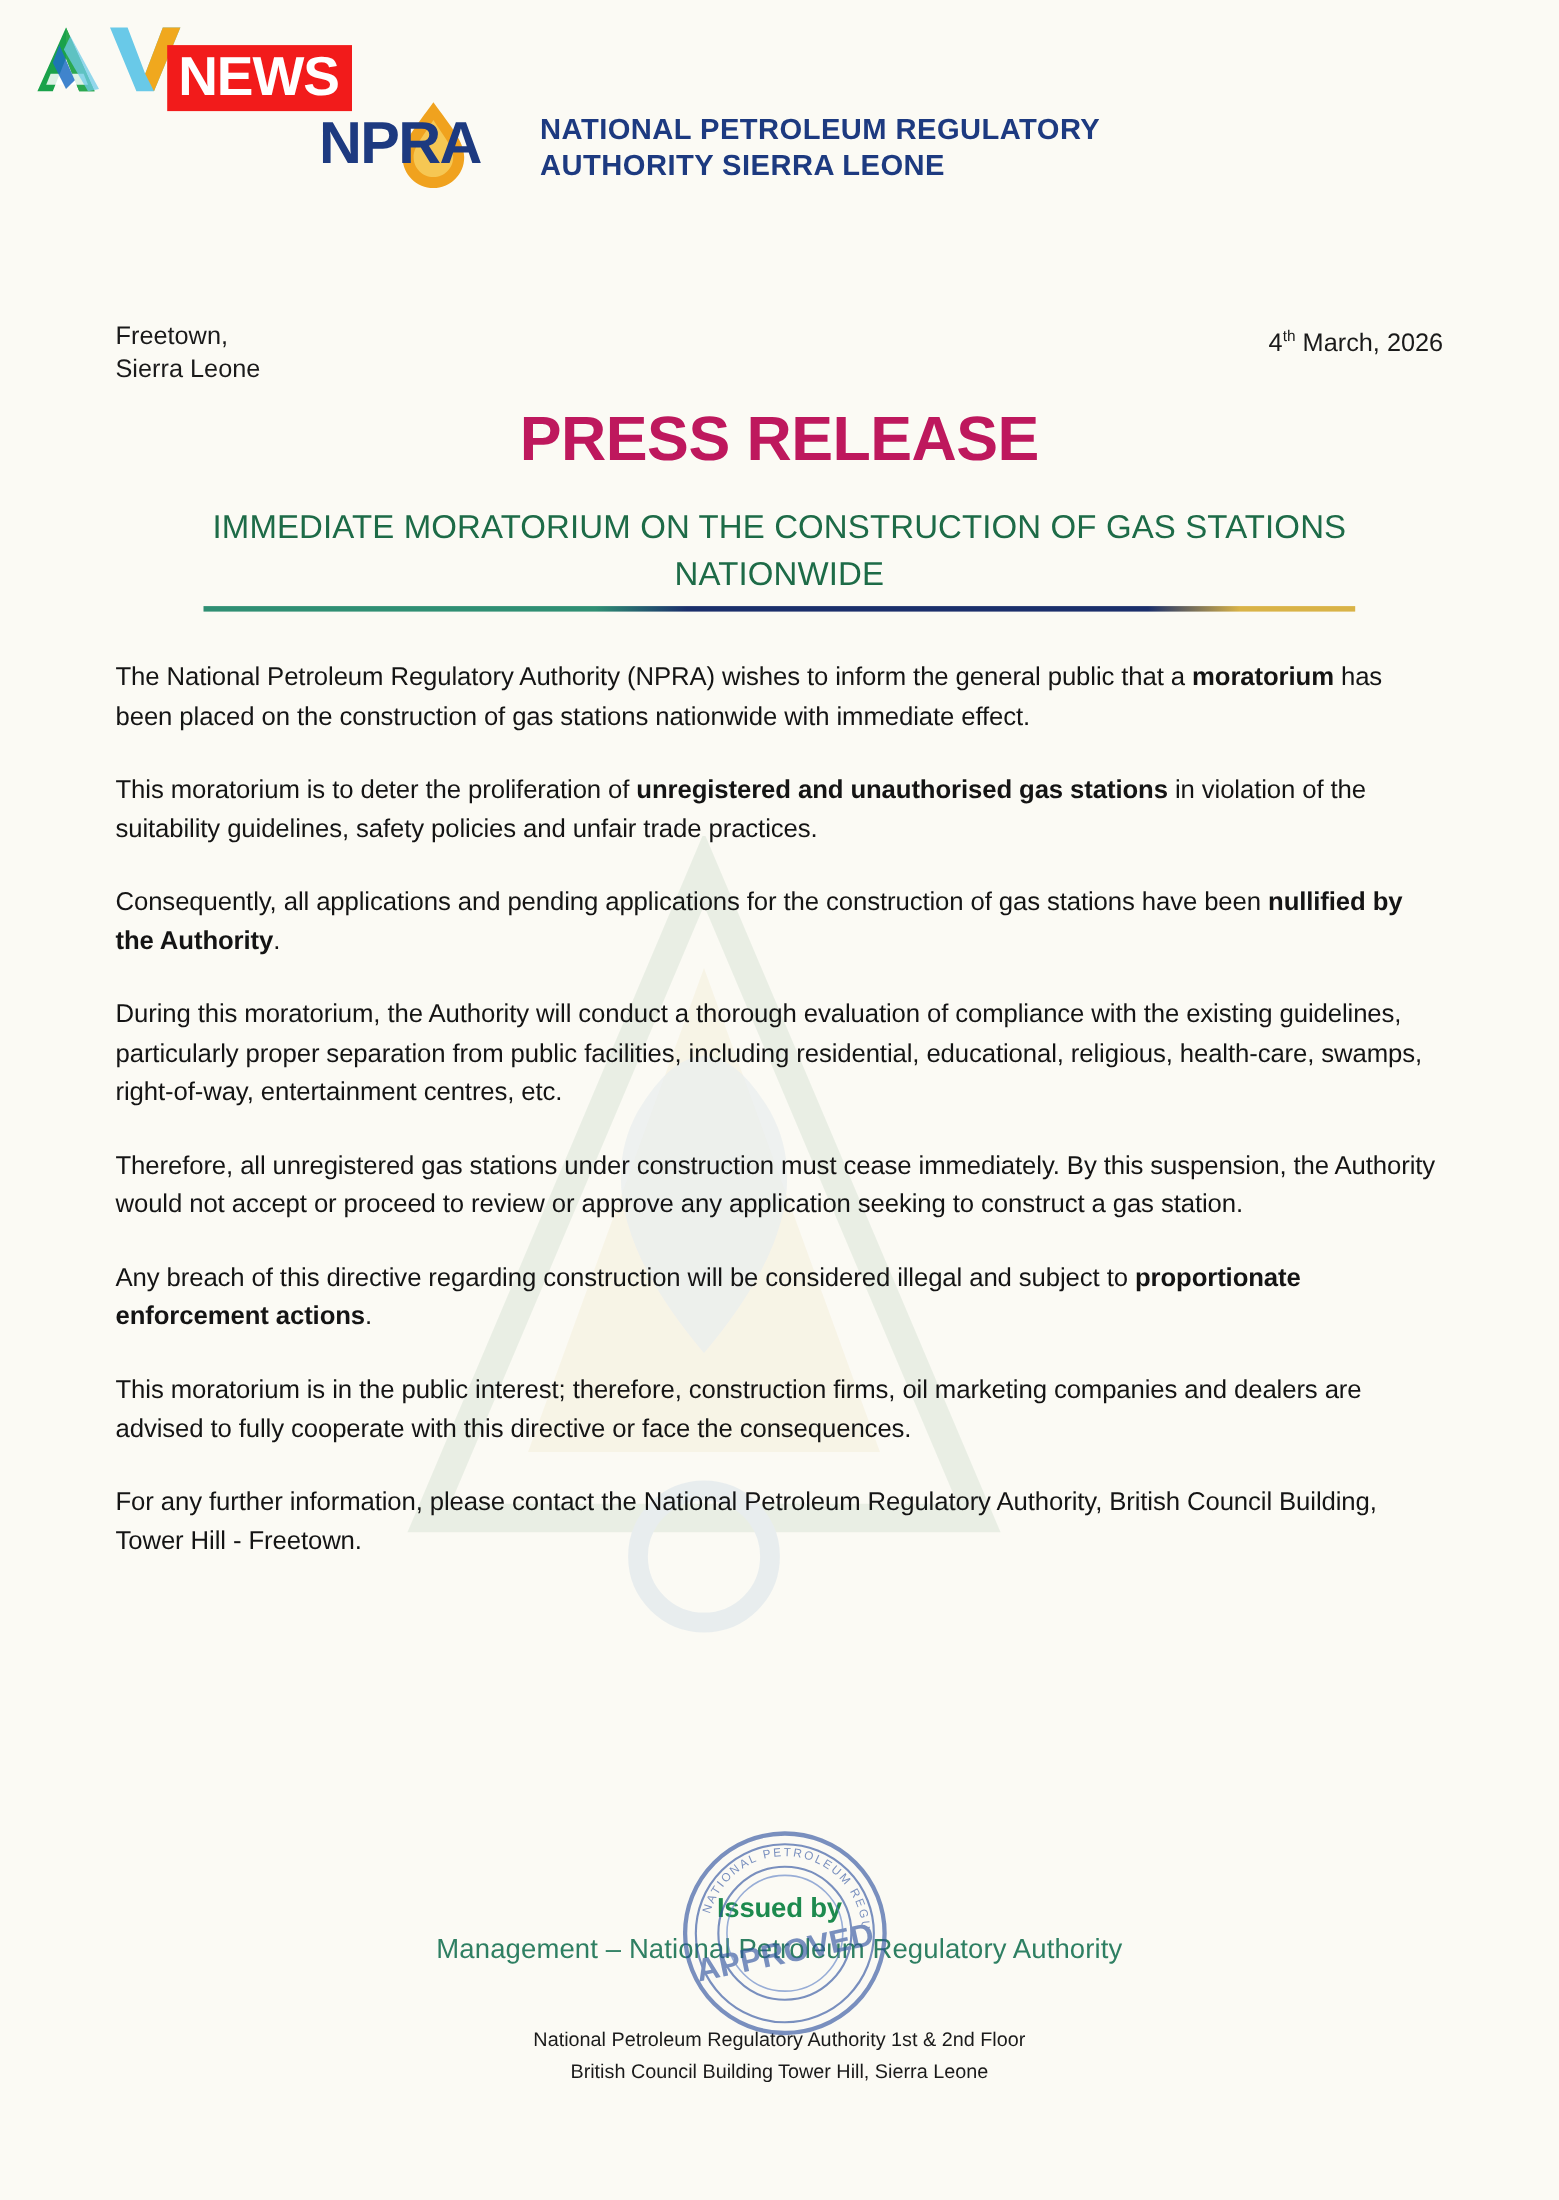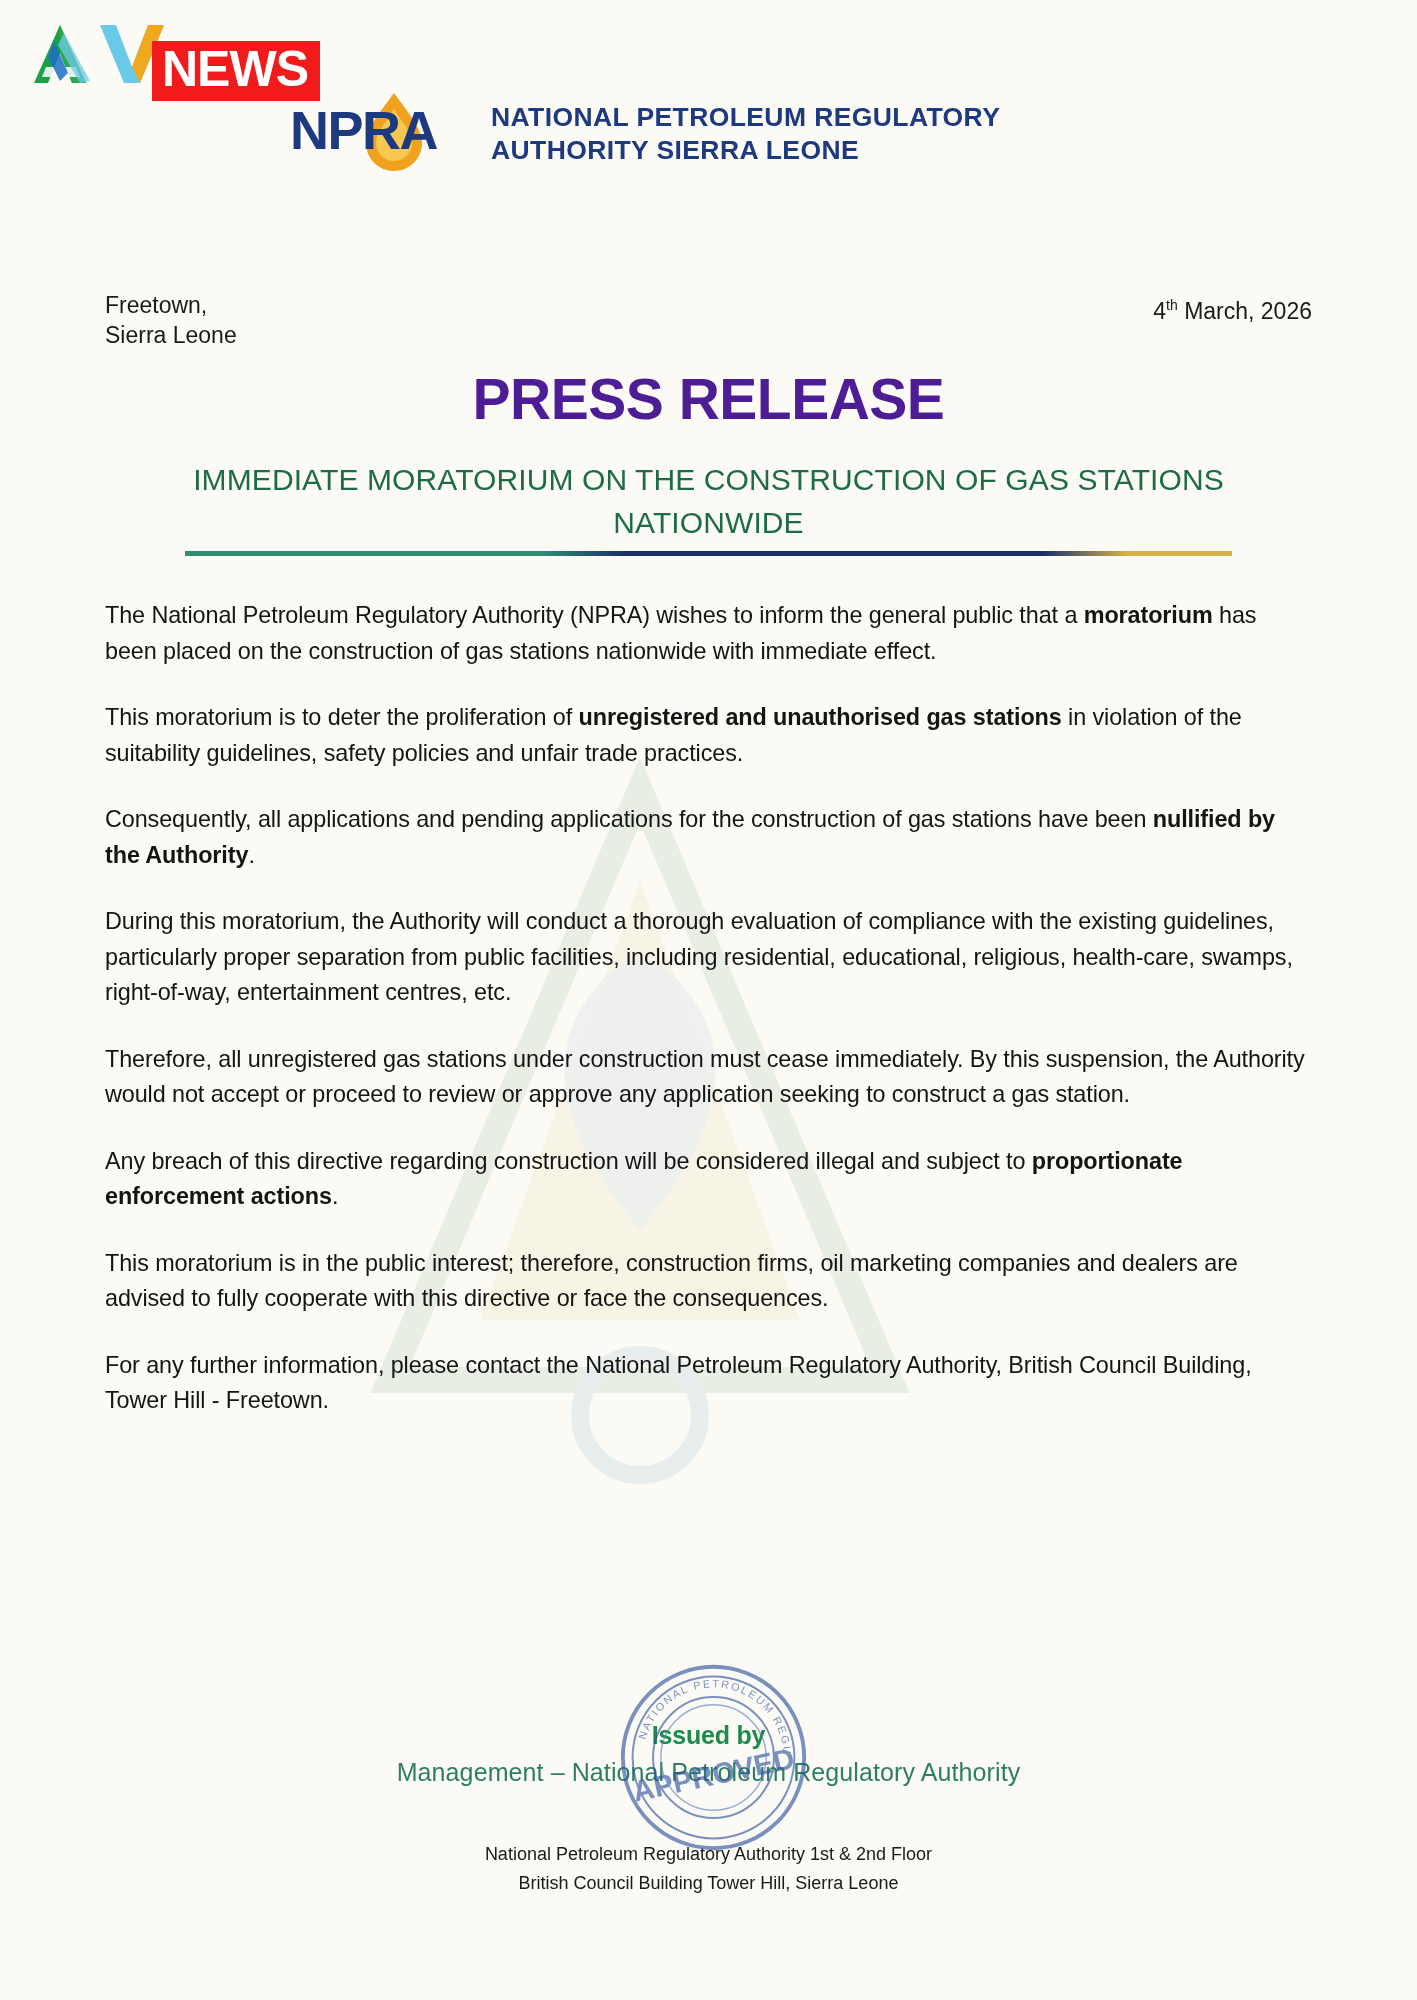--- a/index.html
+++ b/index.html
@@ -64,21 +64,21 @@
     display:flex;justify-content:space-between;align-items:flex-start;
     z-index:3;
   }
   .place{font-size:23px;line-height:30px;color:#1a1a1a;}
   .date{font-size:23px;color:#1a1a1a;line-height:30px;white-space:nowrap;}
   .date sup{font-size:14px;vertical-align:super;}
   
   .title{
     position:absolute;left:0;right:0;top:368px;
     text-align:center;z-index:3;
-    font-size:57px;font-weight:bold;color:#4c1d95;
+    font-size:57px;font-weight:bold;color:#be185d;
     letter-spacing:-.5px;line-height:62px;
   }
   .subtitle{
     position:absolute;left:175px;right:175px;top:458px;
     text-align:center;z-index:3;
     font-size:30px;color:#1d6b47;
     line-height:43px;letter-spacing:.1px;
   }
   .rule{
     position:absolute;left:185px;right:185px;top:551px;height:5px;

